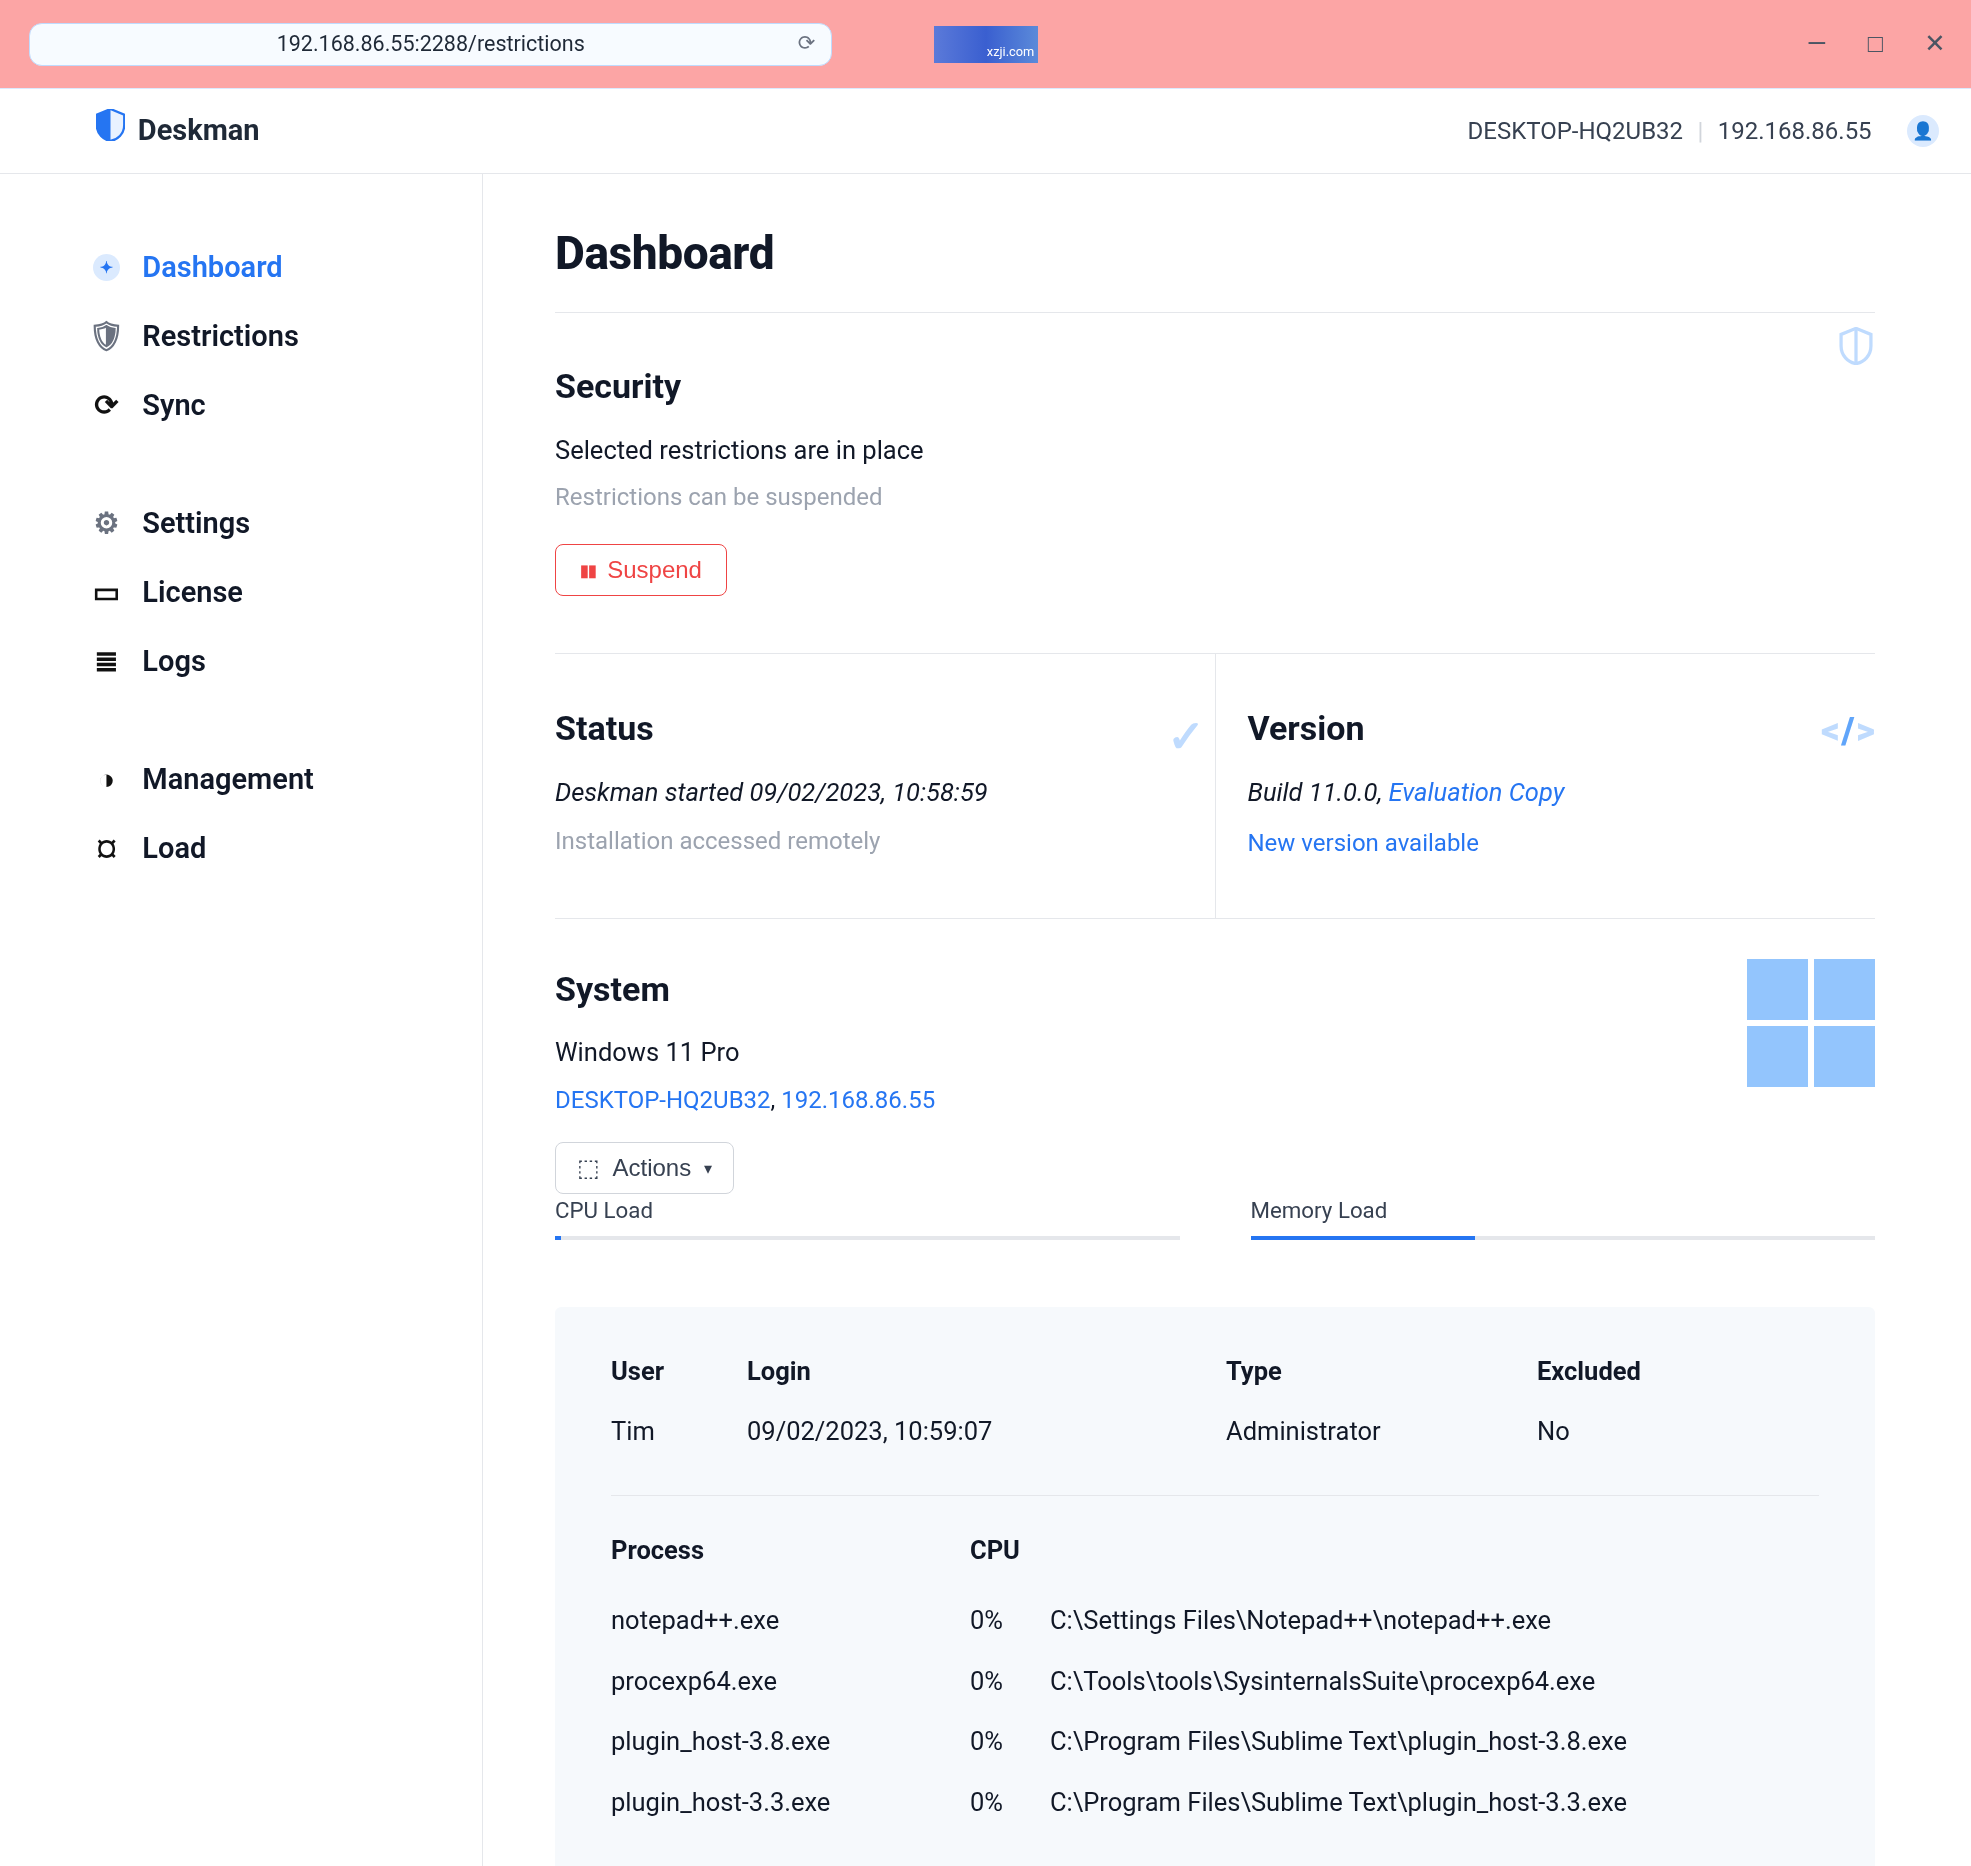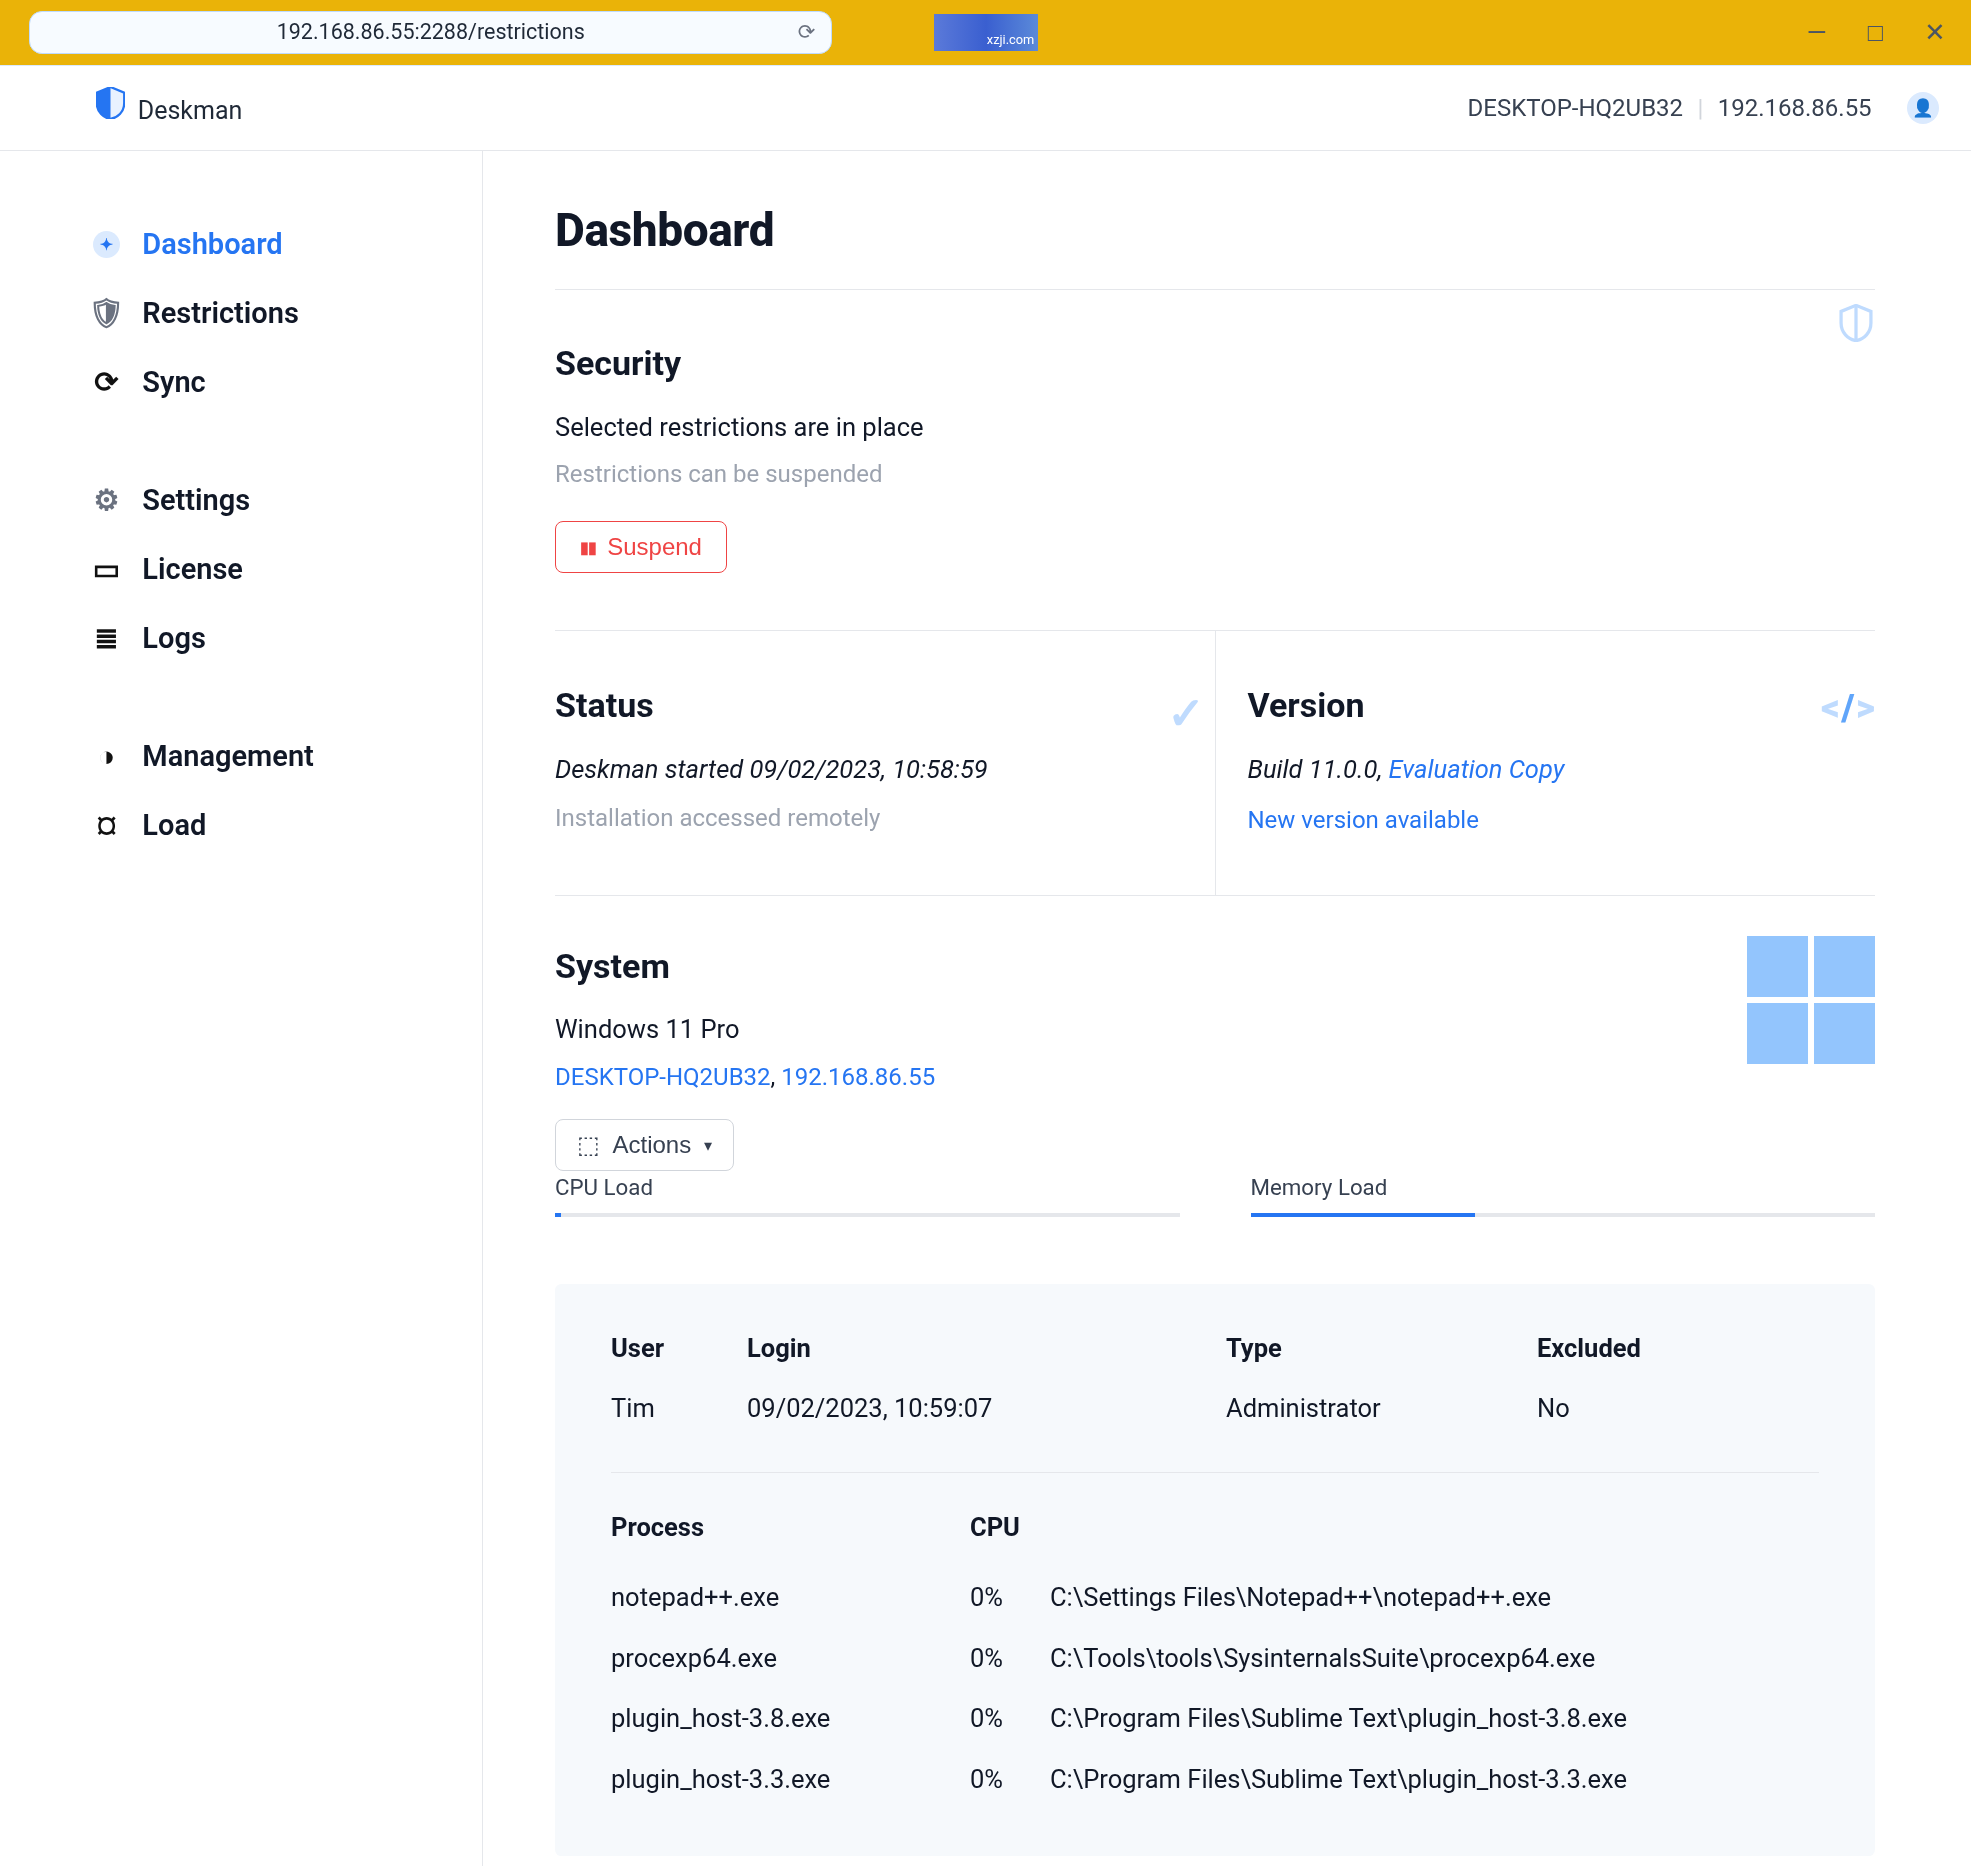--- a/index.html
+++ b/index.html
@@ -6,23 +6,23 @@
   body {
     font-family: -apple-system, BlinkMacSystemFont, "Segoe UI", Roboto, Helvetica, Arial, sans-serif;
     background: #fff;
     color: #111827;
     font-size: 25.5px;
     line-height: 1.5;
   }
 
   
   .win-chrome {
-    background: #eab308;
+    background: #fca5a5;
     border-bottom: 0.8px solid #dbeafe;
-    height: 66px;
+    height: 89px;
     display: flex;
     align-items: center;
     padding: 0 29px;
     gap: 22.3px;
     position: relative;
   }
   .addr-wrap {
     flex: 0 0 42%;
     display: flex;
     align-items: center;
@@ -75,24 +75,24 @@
   
   .app-header {
     height: 85px;
     border-bottom: 0.8px solid #e5e7eb;
     display: flex;
     align-items: center;
     padding: 0 32px 0 96px;
   }
   .brand {
     display: flex;
-    align-items: flex-end;
+    align-items: center;
     gap: 12.8px;
-    font-weight: 400;
-    font-size: 25px;
+    font-weight: 700;
+    font-size: 29px;
     color: #1f2937;
   }
   .brand svg { width: 29px; height: 32px; }
   .app-header .spacer { flex: 1; }
   .host-info {
     font-size: 24px;
     color: #374151;
     display: flex;
     align-items: center;
     gap: 14.4px;

